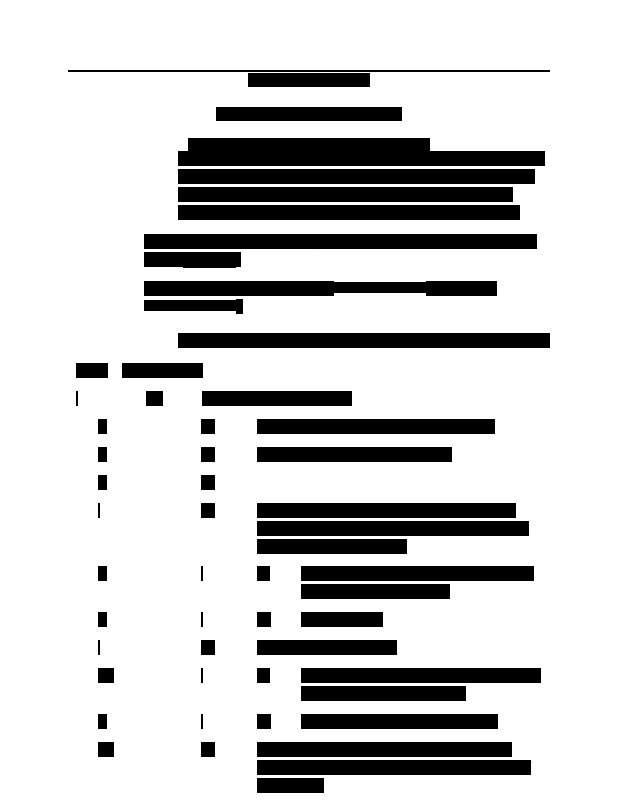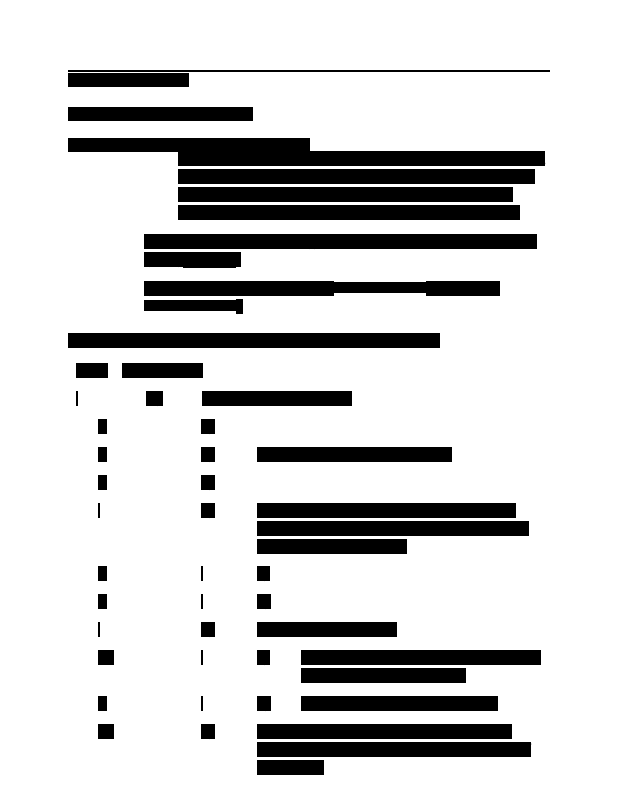--- a/index.html
+++ b/index.html
@@ -29,20 +29,21 @@
     color: #000000;
     display: inline;
     padding: 0 1px;
   }
 
   .header-block {
     position: absolute;
     left: 68px;
     width: 482px;
     top: 70px;
+    text-align: center;
   }
   .header-line {
     font-size: 12.5px;
     letter-spacing: 0.2px;
     line-height: 1.25;
     margin: 0;
     font-weight: normal;
   }
   .hdr-rule-top {
     border-top: 2px solid #000;
@@ -66,20 +67,21 @@
   }
   .indent-1 { margin-left: 110px; }
 
   .boardnote-ind { margin-left: 76px; }
 
   .source-line { margin-left: 76px; }
 
   .section-head {
     margin: 0 0 12px 0;
     font-weight: normal;
+    text-align: right;
   }
 
   
   .row {
     display: flex;
     align-items: flex-start;
     margin-bottom: 10px;
     padding-left: 8px;
   }
   .col-class {
@@ -124,39 +126,40 @@
   <div class="body-col">
 
     <p class="para indent-1"><span class="hl">device monitoring methods.  This plan must include the following information:  monitoring points, monitoring methods for control devices, monitoring frequency, procedures for documenting exceedances, and procedures for mitigating noncompliances.</span></p>
 
     <p class="para boardnote-ind">
       <span class="hl">BOARD NOTE:</span><span class="hl">Subsection (t).g</span><span class="hl">&nbsp;&nbsp;&nbsp;&nbsp;&nbsp;&nbsp;</span><span class="hl">is derived from 40 CFR 270.315</span><br>
       <span class="hl">(2017)</span><span class="hl strike">(2003)</span><span class="hl">.</span>
     </p>
 
     <p class="para source-line">
-      <span class="hl">(Source:  Amended at 42 Ill. Reg. </span><span class="hl blank-ul w90"></span><span class="hl">, compliance </span><span class="hl blank-ul w90"></span><span class="hl">)</span>
+      <span class="hl">(Source:  Amended at 42 Ill. Reg. </span><span class="hl blank-ul w90"></span><span class="hl">, procedures </span><span class="hl blank-ul w90"></span><span class="hl">)</span>
     </p>
 
     <p class="section-head" style="margin-top:16px;"><span class="hl">Section 703.APPENDIX A  Classification of Permit Modifications</span></p>
 
     <div class="row">
       <div class="col-class"><span class="hl">Class</span></div>
       <div class="col-text"><span class="hl">Modifications</span></div>
     </div>
 
     <div class="row">
       <div class="col-class"><span class="hl"></span></div>
       <div class="col-num pad-left-24"><span class="hl">A)</span></div>
       <div class="col-text"><span class="hl">General Permit Provisions</span></div>
     </div>
 
     <div class="row">
       <div class="col-class" style="padding-left:22px;"><span class="hl">1</span></div>
       <div class="col-num pad-left-57"><span class="hl">1)</span></div>
+      <div class="col-text"><span class="hl">Administrative and informational changes</span></div>
     </div>
 
     <div class="row">
       <div class="col-class" style="padding-left:22px;"><span class="hl">1</span></div>
       <div class="col-num pad-left-57"><span class="hl">2)</span></div>
       <div class="col-text"><span class="hl">Equipment of typographical errors</span></div>
     </div>
 
     <div class="row">
       <div class="col-class" style="padding-left:22px;"><span class="hl">1</span></div>
@@ -166,26 +169,28 @@
     <div class="row">
       <div class="col-class" style="padding-left:22px;"><span class="hl"></span></div>
       <div class="col-num pad-left-57"><span class="hl">4)</span></div>
       <div class="col-text"><span class="hl">Changes in the frequency of or procedures for monitoring, reporting, sampling, or maintenance activities by the permittee:</span></div>
     </div>
 
     <div class="row">
       <div class="col-class" style="padding-left:22px;"><span class="hl">1</span></div>
       <div class="col-num pad-left-57"><span class="hl"></span></div>
       <div class="col-alpha"><span class="hl">a)</span></div>
+      <div class="col-text"><span class="hl">To provide for more frequent monitoring, reporting, or maintenance.</span></div>
     </div>
 
     <div class="row">
       <div class="col-class" style="padding-left:22px;"><span class="hl">3</span></div>
       <div class="col-num pad-left-57"><span class="hl"></span></div>
       <div class="col-alpha"><span class="hl">b)</span></div>
+      <div class="col-text"><span class="hl">Other changes</span></div>
     </div>
 
     <div class="row">
       <div class="col-class" style="padding-left:22px;"><span class="hl"></span></div>
       <div class="col-num pad-left-57"><span class="hl">5)</span></div>
       <div class="col-text"><span class="hl">Schedule of compliance:</span></div>
     </div>
 
     <div class="row">
       <div class="col-class" style="padding-left:22px;"><span class="hl">12</span></div>

